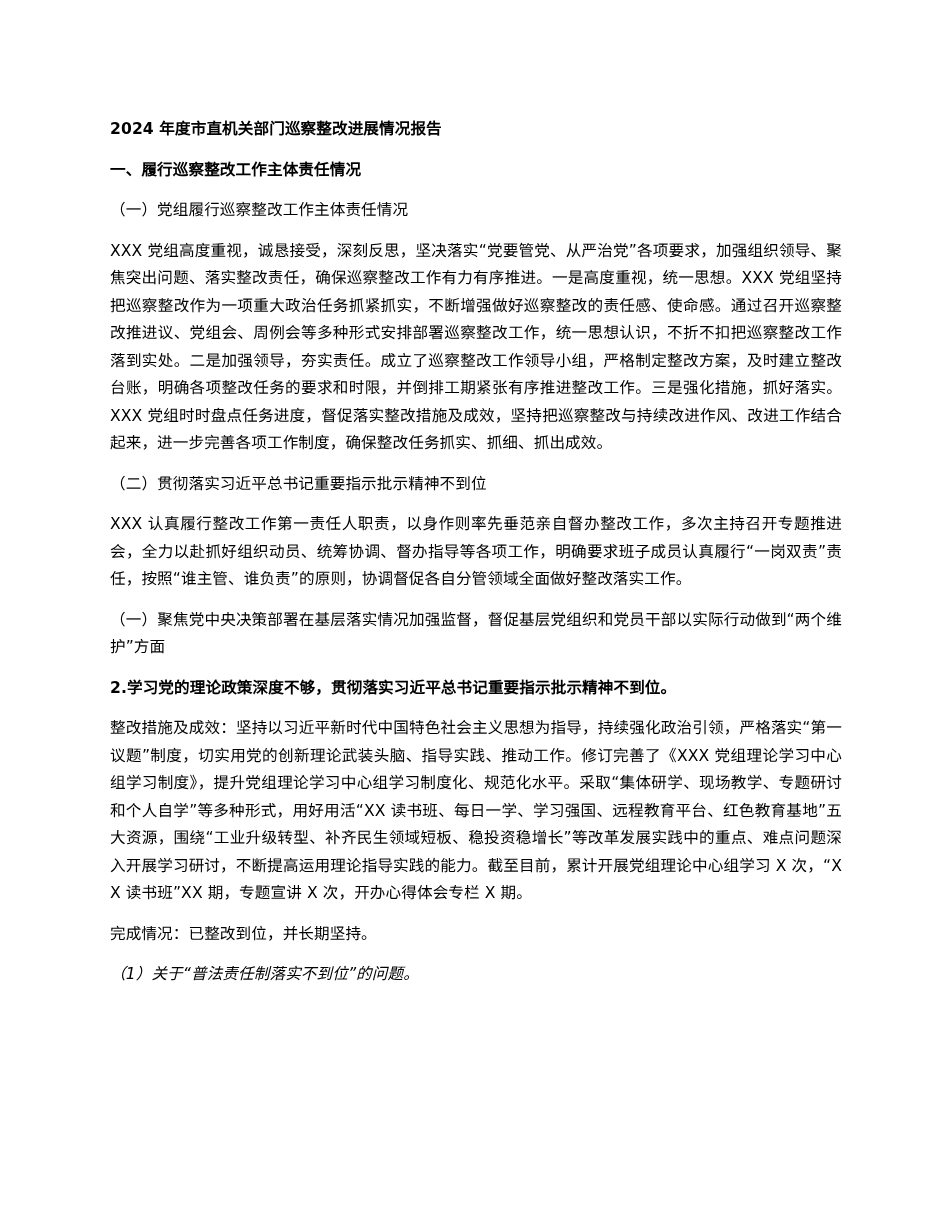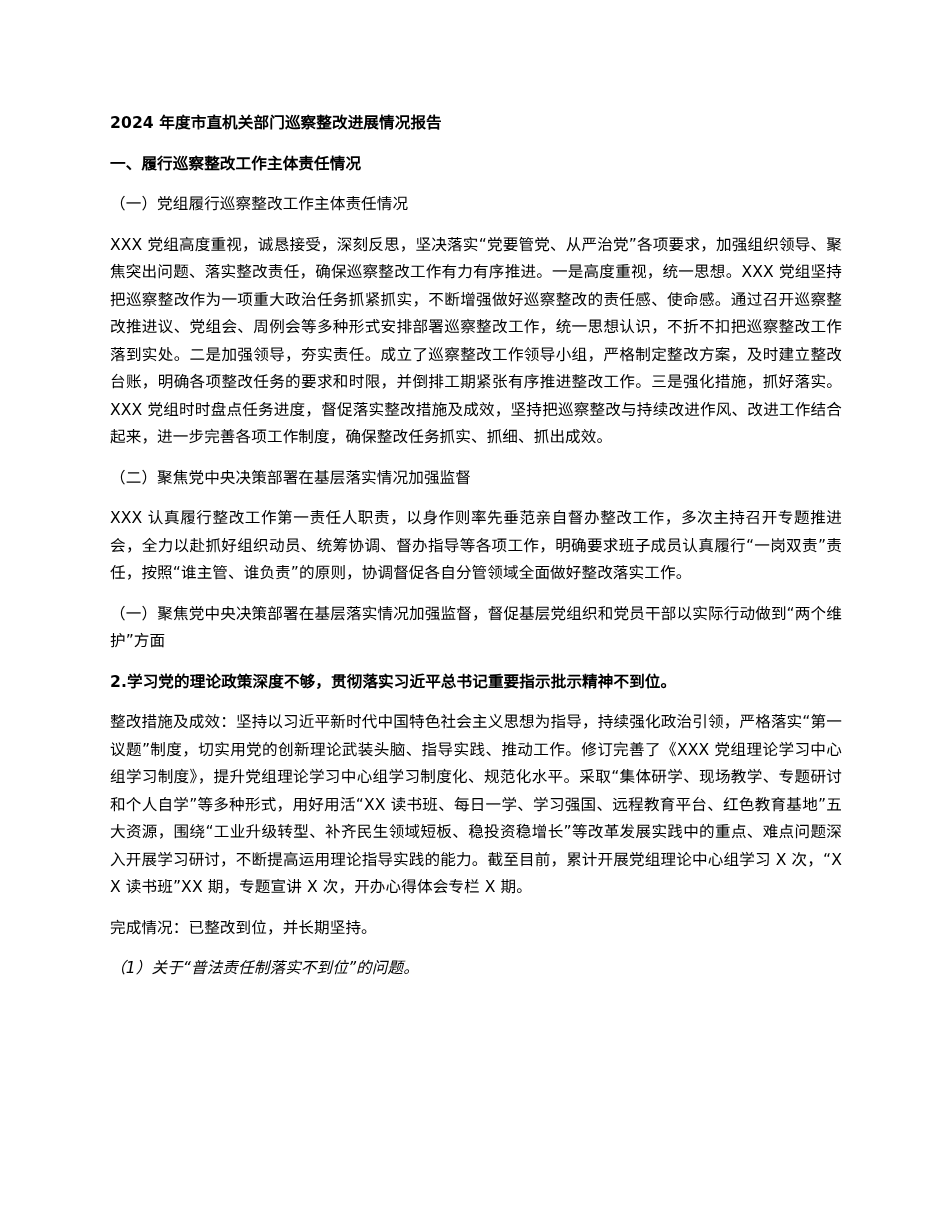--- a/index.html
+++ b/index.html
@@ -17,21 +17,21 @@
     position: relative;
     width: 950px;
     height: 1230px;
     background: #ffffff;
     overflow: hidden;
     box-sizing: border-box;
   }
   .content {
     position: absolute;
     left: 110px;
-    top: 110px;
+    top: 116px;
     width: 732px;
   }
   
   .doc-title,
   .h-section,
   .h-sub,
   .para,
   .item-head,
   .item-sub,
   .measure,
@@ -89,21 +89,21 @@
   <div class="content">
 
     <p class="doc-title" id="title-slot">2024 年度市直机关部门巡察整改进展情况报告</p>
 
     <p class="h-section">一、履行巡察整改工作主体责任情况</p>
 
     <p class="h-sub">（一）党组履行巡察整改工作主体责任情况</p>
 
     <p class="para">XXX 党组高度重视，诚恳接受，深刻反思，坚决落实“党要管党、从严治党”各项要求，加强组织领导、聚焦突出问题、落实整改责任，确保巡察整改工作有力有序推进。一是高度重视，统一思想。XXX 党组坚持把巡察整改作为一项重大政治任务抓紧抓实，不断增强做好巡察整改的责任感、使命感。通过召开巡察整改推进议、党组会、周例会等多种形式安排部署巡察整改工作，统一思想认识，不折不扣把巡察整改工作落到实处。二是加强领导，夯实责任。成立了巡察整改工作领导小组，严格制定整改方案，及时建立整改台账，明确各项整改任务的要求和时限，并倒排工期紧张有序推进整改工作。三是强化措施，抓好落实。XXX 党组时时盘点任务进度，督促落实整改措施及成效，坚持把巡察整改与持续改进作风、改进工作结合起来，进一步完善各项工作制度，确保整改任务抓实、抓细、抓出成效。</p>
 
-    <p class="h-sub">（二）聚焦党中央决策部署在基层落实情况加强监督</p>
+    <p class="h-sub">（二）贯彻落实习近平总书记重要指示批示精神不到位</p>
 
     <p class="para">XXX 认真履行整改工作第一责任人职责，以身作则率先垂范亲自督办整改工作，多次主持召开专题推进会，全力以赴抓好组织动员、统筹协调、督办指导等各项工作，明确要求班子成员认真履行“一岗双责”责任，按照“谁主管、谁负责”的原则，协调督促各自分管领域全面做好整改落实工作。</p>
 
 
     <p class="h-sub">（一）聚焦党中央决策部署在基层落实情况加强监督，督促基层党组织和党员干部以实际行动做到“两个维护”方面</p>
 
     <p class="item-head">2.学习党的理论政策深度不够，贯彻落实习近平总书记重要指示批示精神不到位。</p>
 
     <p class="measure">
       <span class="lead">整改措施及成效：</span><span>坚持以习近平新时代中国特色社会主义思想为指导，持续强化政治引领，严格落实“第一议题”制度，切实用党的创新理论武装头脑、指导实践、推动工作。修订完善了《XXX 党组理论学习中心组学习制度》，提升党组理论学习中心组学习制度化、规范化水平。采取“集体研学、现场教学、专题研讨和个人自学”等多种形式，用好用活“XX 读书班、每日一学、学习强国、远程教育平台、红色教育基地”五大资源，围绕“工业升级转型、补齐民生领域短板、稳投资稳增长”等改革发展实践中的重点、难点问题深入开展学习研讨，不断提高运用理论指导实践的能力。截至目前，累计开展党组理论中心组学习 X 次，“XX 读书班”XX 期，专题宣讲 X 次，开办心得体会专栏 X 期。</span>

